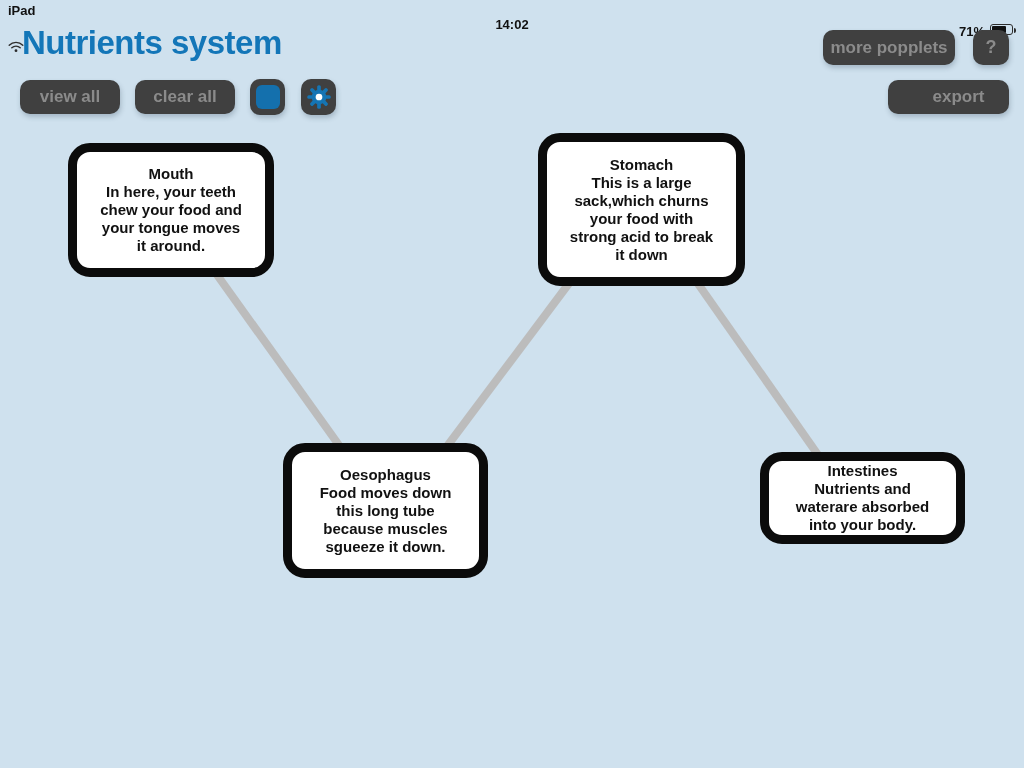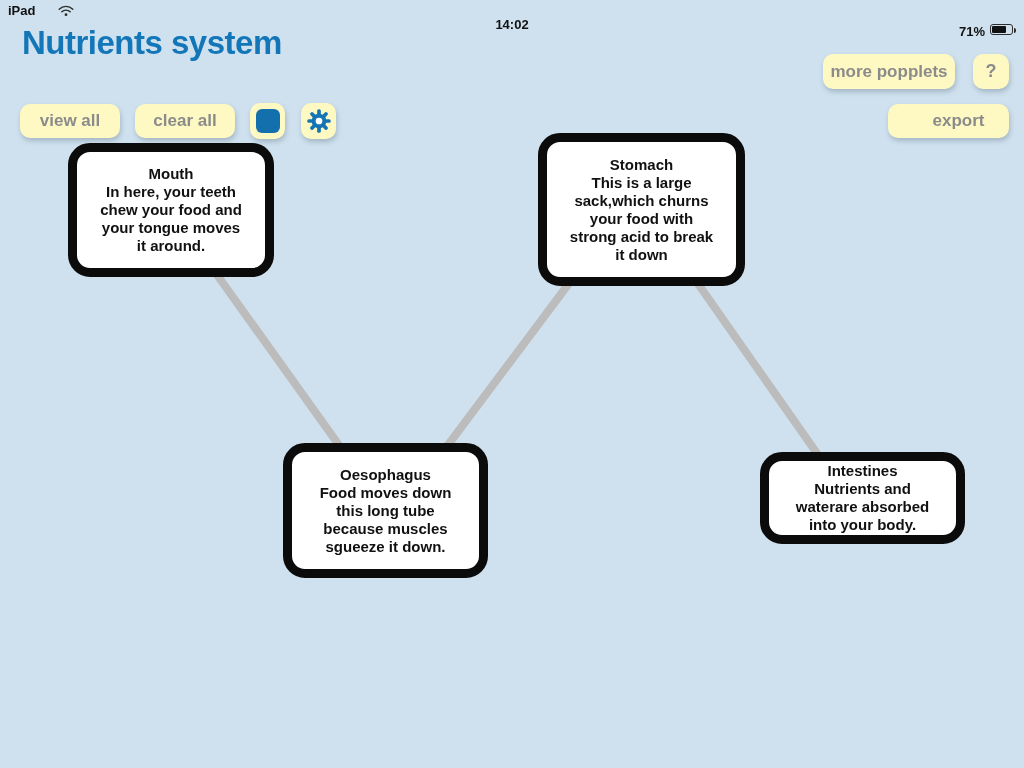--- a/index.html
+++ b/index.html
@@ -18,21 +18,21 @@
   .status-bar {
     position: absolute;
     top: 0; left: 0; right: 0;
     height: 22px;
     font-size: 13px;
     font-weight: bold;
     color: #111;
   }
   .sb-left {
     position: absolute; left: 8px; top: 3px;
-    display: flex; align-items: center; gap: 23px;
+    display: flex; gap: 23px; flex-direction: column;
   }
   .sb-time {
     position: absolute; left: 0; right: 0; top: 17px;
     text-align: center;
   }
   .sb-right {
     position: absolute; right: 8px; top: 3px;
     display: flex; align-items: flex-start; gap: 5px; margin-top: 21px;
   }
   .battery {
@@ -61,33 +61,32 @@
     left: 22px; top: 24px;
     font-size: 33px;
     font-weight: bold;
     letter-spacing: -0.5px;
     color: #1376b8;
   }
 
   
   .btn {
     position: absolute;
-    background: #fef9c3;
+    background: #404040;
     border: none;
     border-radius: 10px;
     box-shadow: 1px 3px 5px rgba(40,60,80,0.25);
     color: #8b8b8b;
     font-family: "Liberation Sans", sans-serif;
     font-weight: bold;
     font-size: 17px;
     display: flex;
     align-items: center;
     justify-content: center;
     cursor: pointer;
-    margin-top: 24px;
   }
   .btn-view-all   { left: 20px;  top: 80px; width: 100px; height: 34px; }
   .btn-clear-all  { left: 135px; top: 80px; width: 100px; height: 34px; }
   .btn-color      { left: 250px; top: 79px; width: 35px;  height: 36px; }
   .btn-gear       { left: 301px; top: 79px; width: 35px;  height: 36px; }
   .btn-more       { left: 823px; top: 30px; width: 132px; height: 35px; }
   .btn-help       { left: 973px; top: 30px; width: 36px;  height: 35px; font-size: 18px; }
   .btn-export     { left: 888px; top: 80px; width: 121px; height: 34px; padding-left: 20px; }
 
   .color-swatch {

